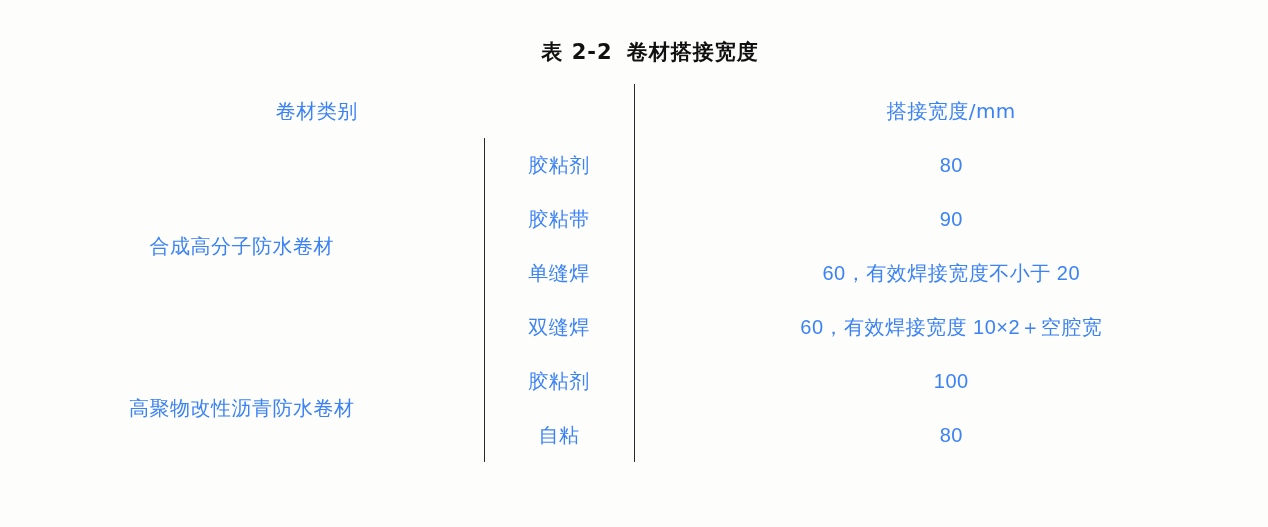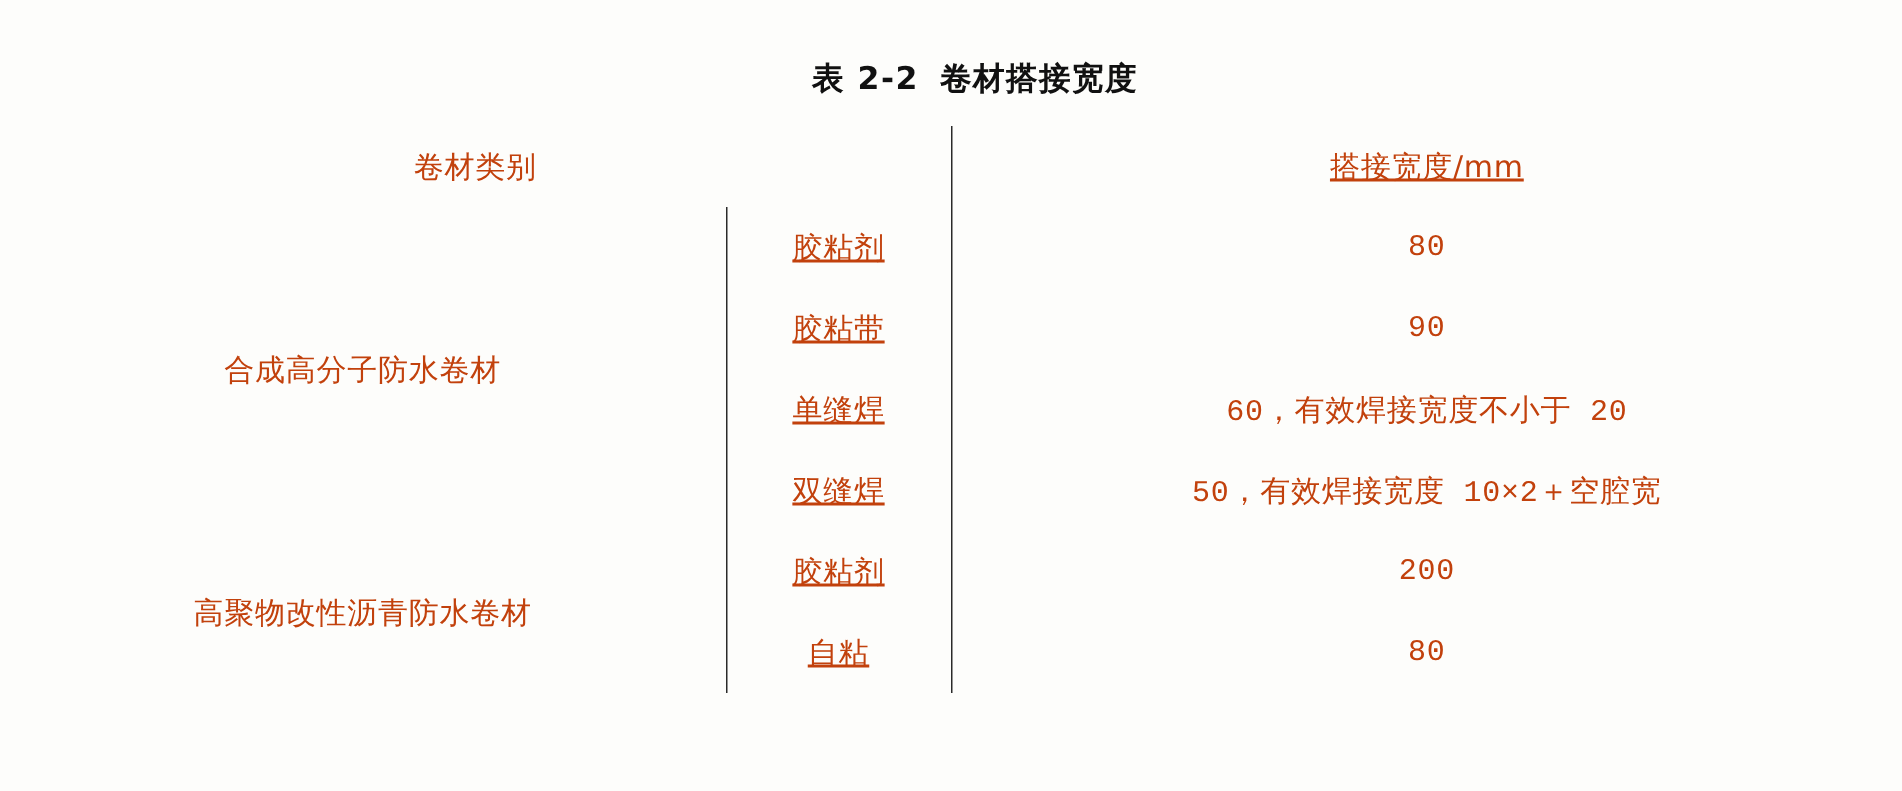--- a/index.html
+++ b/index.html
@@ -41,35 +41,34 @@
     background: transparent;
   }
   table.data-table td,
   table.data-table th {
     border: 0;
     padding: 0;
     text-align: center;
     vertical-align: middle;
     font-size: 20px;
     font-weight: normal;
-    color: #c2410c;
+    color: #3b82f6;
   }
   
   .rule-top td {
     border-top: 3px solid #1d1d1d;
   }
   .rule-bottom-heavy td {
     border-bottom: 3px solid #1d1d1d;
   }
   .rule-thin td {
     border-bottom: 1.4px solid #2a2a2a;
   }
   .vline-left {
     border-left: 1.4px solid #2a2a2a !important;
-    text-decoration: underline;
   }
   .vline-right {
     border-right: 1.4px solid #2a2a2a !important;
   }
   .hdr-cell {
     font-family: "DejaVu Sans", "Liberation Sans", sans-serif;
     font-weight: bold;
     font-size: 20px;
     letter-spacing: 0.5px;
     height: 54px;
@@ -82,21 +81,21 @@
   }
   .sub-cell {
     font-family: "DejaVu Sans", "Liberation Sans", sans-serif;
     font-weight: bold;
     font-size: 20px;
     letter-spacing: 0.5px;
     height: 54px;
     margin-left: 42px;
   }
   .val-cell {
-    font-family: Liberation Mono, monospace;
+    font-family: Liberation Sans, sans-serif;
     font-size: 20px;
     letter-spacing: 0.5px;
   }
   .col-cat { width: 484px; }
   .col-sub { width: 150px; }
   .col-val { width: 634px; }
 </style>
 </head>
 <body>
 
@@ -126,27 +125,27 @@
       <tr class="rule-thin">
         <td class="sub-cell vline-left vline-right">胶粘带</td>
         <td class="val-cell">90</td>
       </tr>
       <tr class="rule-thin">
         <td class="sub-cell vline-left vline-right">单缝焊</td>
         <td class="val-cell">60，有效焊接宽度不小于 20</td>
       </tr>
       <tr class="rule-thin">
         <td class="sub-cell vline-left vline-right">双缝焊</td>
-        <td class="val-cell">50，有效焊接宽度 10×2＋空腔宽</td>
+        <td class="val-cell">60，有效焊接宽度 10×2＋空腔宽</td>
       </tr>
 
       <tr class="rule-thin">
         <td class="cat-cell" rowspan="2">高聚物改性沥青防水卷材</td>
         <td class="sub-cell vline-left vline-right">胶粘剂</td>
-        <td class="val-cell">200</td>
+        <td class="val-cell">100</td>
       </tr>
       <tr class="rule-bottom-heavy">
         <td class="sub-cell vline-left vline-right">自粘</td>
         <td class="val-cell">80</td>
       </tr>
     </tbody>
   </table>
 
 </div>
 

